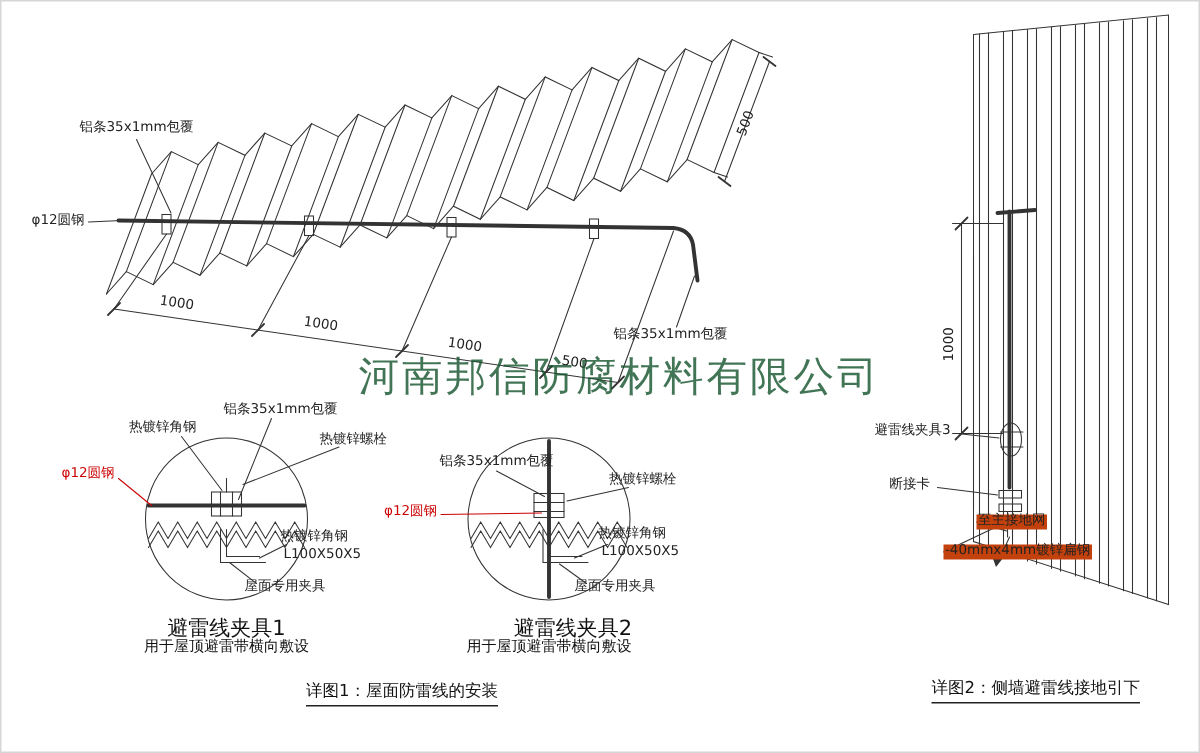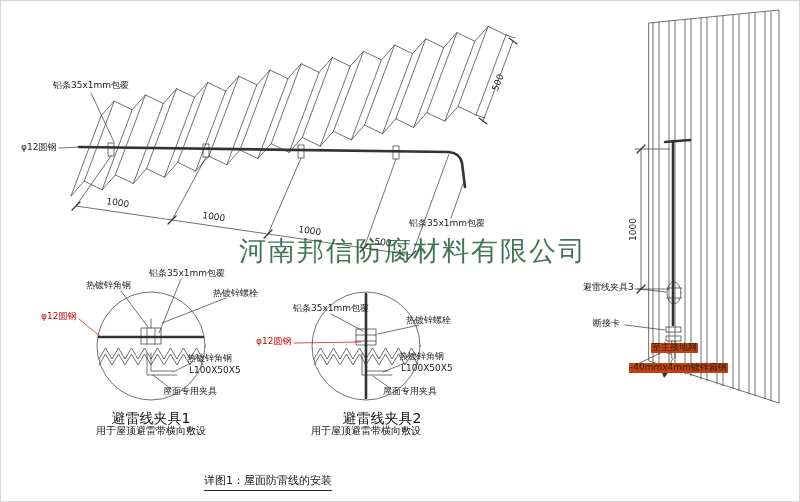--- a/index.html
+++ b/index.html
@@ -18,21 +18,21 @@
   .solid{fill:#333;stroke:none;}
   .lb{position:absolute;font-size:9px;line-height:1.1;color:#222;white-space:nowrap;}
   .red{color:#c00;}
   .rot8{transform:rotate(8.3deg);transform-origin:0 0;}
   .rotside{transform:rotate(-69deg);transform-origin:0 0;}
   .rotv{transform:rotate(-90deg);transform-origin:0 0;}
   .bg{background:#c2410c;padding:0 1px;}
   .dtitle{position:absolute;font-size:14px;color:#111;text-align:center;white-space:nowrap;}
   .dsub{position:absolute;font-size:10px;color:#111;text-align:center;white-space:nowrap;}
   .caption{position:absolute;font-size:11px;color:#111;border-bottom:1px solid #222;
-    padding-bottom:2px;white-space:nowrap;margin-top:20px;}
+    padding-bottom:2px;white-space:nowrap;}
   .watermark{position:absolute;left:238px;top:232px;font-size:27px;letter-spacing:2px;
     color:#14532d;opacity:.8;white-space:nowrap;}
 </style>
 </head>
 <body>
 
 <div class="canvas">
 
   <svg width="800" height="502" viewBox="0 0 800 502">
 
@@ -212,16 +212,17 @@
   <div class="dtitle" style="left:329px;top:409px;width:104px">避雷线夹具2</div>
   <div class="dsub" style="left:303px;top:423px;width:124px">用于屋顶避雷带横向敷设</div>
 
   <div class="lb" style="left:582px;top:282px">避雷线夹具3</div>
   <div class="lb" style="left:592px;top:318px">断接卡</div>
   <div class="lb bg" style="left:650px;top:342px">至主接地网</div>
   <div class="lb bg" style="left:628px;top:362px">-40mmx4mm镀锌扁钢</div>
   <div class="lb rotv" style="left:628px;top:240px">1000</div>
 
   <div class="caption" style="left:203px;top:452px">详图1：屋面防雷线的安装</div>
+  <div class="caption" style="left:620px;top:450px">详图2：侧墙避雷线接地引下</div>
 
   <div class="watermark">河南邦信防腐材料有限公司</div>
 
 </div>
 
 </body></html>

